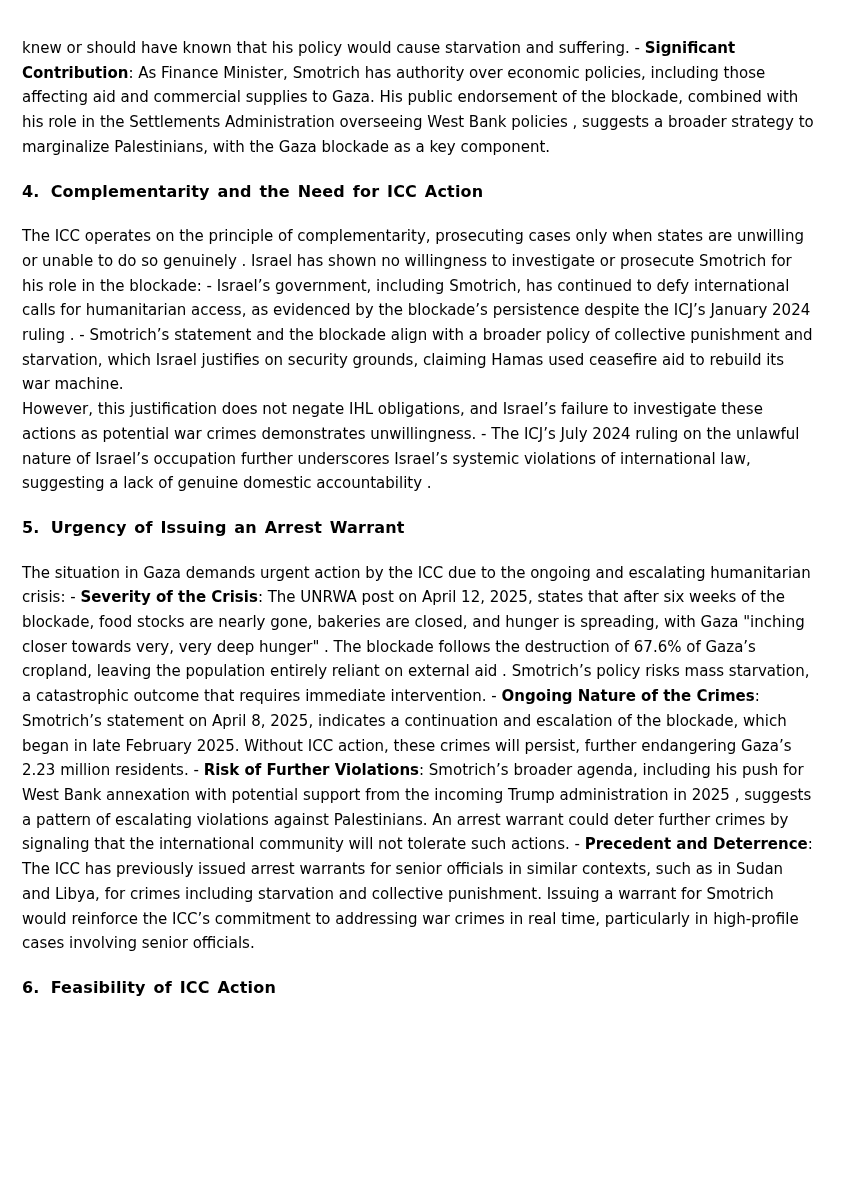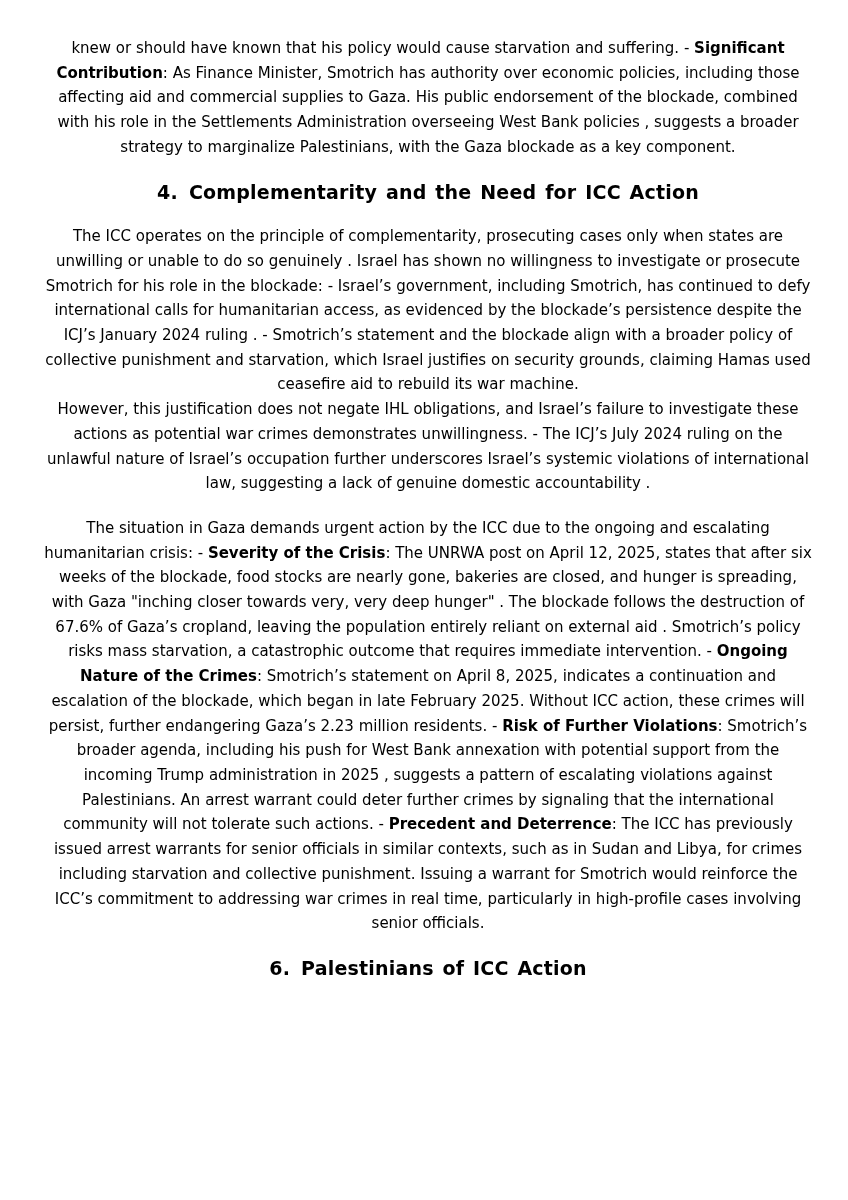--- a/index.html
+++ b/index.html
@@ -11,47 +11,48 @@
     width: 848px;
     height: 1200px;
     overflow: hidden;
   }
   .page {
     box-sizing: border-box;
     width: 848px;
     height: 1200px;
     background: #ffffff;
     color: #000000;
-    padding: 36px 34px 0 42px;
+    padding: 36px 34px 0 22px;
     font-family: "DejaVu Sans", sans-serif;
     font-size: 15px;
     line-height: 24.7px;
-    text-align: center;
+    text-align: left;
   }
   .page p {
     margin: 0 0 20px 0;
   }
   .page h2 {
-    font-size: 19px;
+    font-size: 16px;
     font-weight: bold;
     margin: 1px 0 20px 0;
     word-spacing: 2px;
     letter-spacing: 0.2px;
   }
   .page h2 .hnum {
     margin-right: 11px;
   }
   .page b {
     font-weight: bold;
   }
 </style>
 </head>
 <body>
 
 <main class="page">
   <article>
       <p><span>knew or should have known that his policy would cause starvation and suffering. - </span><b>Significant Contribution</b><span>: As Finance Minister, Smotrich has authority over economic policies, including those affecting aid and commercial supplies to Gaza. His public endorsement of the blockade, combined with his role in the Settlements Administration overseeing West Bank policies , suggests a broader strategy to marginalize Palestinians, with the Gaza blockade as a key component.</span></p>
       <h2><span class="hnum">4.</span><span>Complementarity and the Need for ICC Action</span></h2>
       <p><span>The ICC operates on the principle of complementarity, prosecuting cases only when states are unwilling or unable to do so genuinely . Israel has shown no willingness to investigate or prosecute Smotrich for his role in the blockade: - Israel’s government, including Smotrich, has continued to defy international calls for humanitarian access, as evidenced by the blockade’s persistence despite the ICJ’s January 2024 ruling . - Smotrich’s statement and the blockade align with a broader policy of collective punishment and starvation, which Israel justifies on security grounds, claiming Hamas used ceasefire aid to rebuild its war machine.</span><br><span>However, this justification does not negate IHL obligations, and Israel’s failure to investigate these actions as potential war crimes demonstrates unwillingness. - The ICJ’s July 2024 ruling on the unlawful nature of Israel’s occupation further underscores Israel’s systemic violations of international law, suggesting a lack of genuine domestic accountability .</span></p>
+      <h2><span class="hnum">5.</span><span>Urgency of Issuing an Arrest Warrant</span></h2>
       <p><span>The situation in Gaza demands urgent action by the ICC due to the ongoing and escalating humanitarian crisis: - </span><b>Severity of the Crisis</b><span>: The UNRWA post on April 12, 2025, states that after six weeks of the blockade, food stocks are nearly gone, bakeries are closed, and hunger is spreading, with Gaza "inching closer towards very, very deep hunger" . The blockade follows the destruction of 67.6% of Gaza’s cropland, leaving the population entirely reliant on external aid . Smotrich’s policy risks mass starvation, a catastrophic outcome that requires immediate intervention. - </span><b>Ongoing Nature of the Crimes</b><span>: Smotrich’s statement on April 8, 2025, indicates a continuation and escalation of the blockade, which began in late February 2025. Without ICC action, these crimes will persist, further endangering Gaza’s 2.23 million residents. - </span><b>Risk of Further Violations</b><span>: Smotrich’s broader agenda, including his push for West Bank annexation with potential support from the incoming Trump administration in 2025 , suggests a pattern of escalating violations against Palestinians. An arrest warrant could deter further crimes by signaling that the international community will not tolerate such actions. - </span><b>Precedent and Deterrence</b><span>: The ICC has previously issued arrest warrants for senior officials in similar contexts, such as in Sudan and Libya, for crimes including starvation and collective punishment. Issuing a warrant for Smotrich would reinforce the ICC’s commitment to addressing war crimes in real time, particularly in high-profile cases involving senior officials.</span></p>
-      <h2><span class="hnum">6.</span><span>Palestinians of ICC Action</span></h2>
+      <h2><span class="hnum">6.</span><span>Feasibility of ICC Action</span></h2>
     </article>
 </main>
 
 </body></html>

